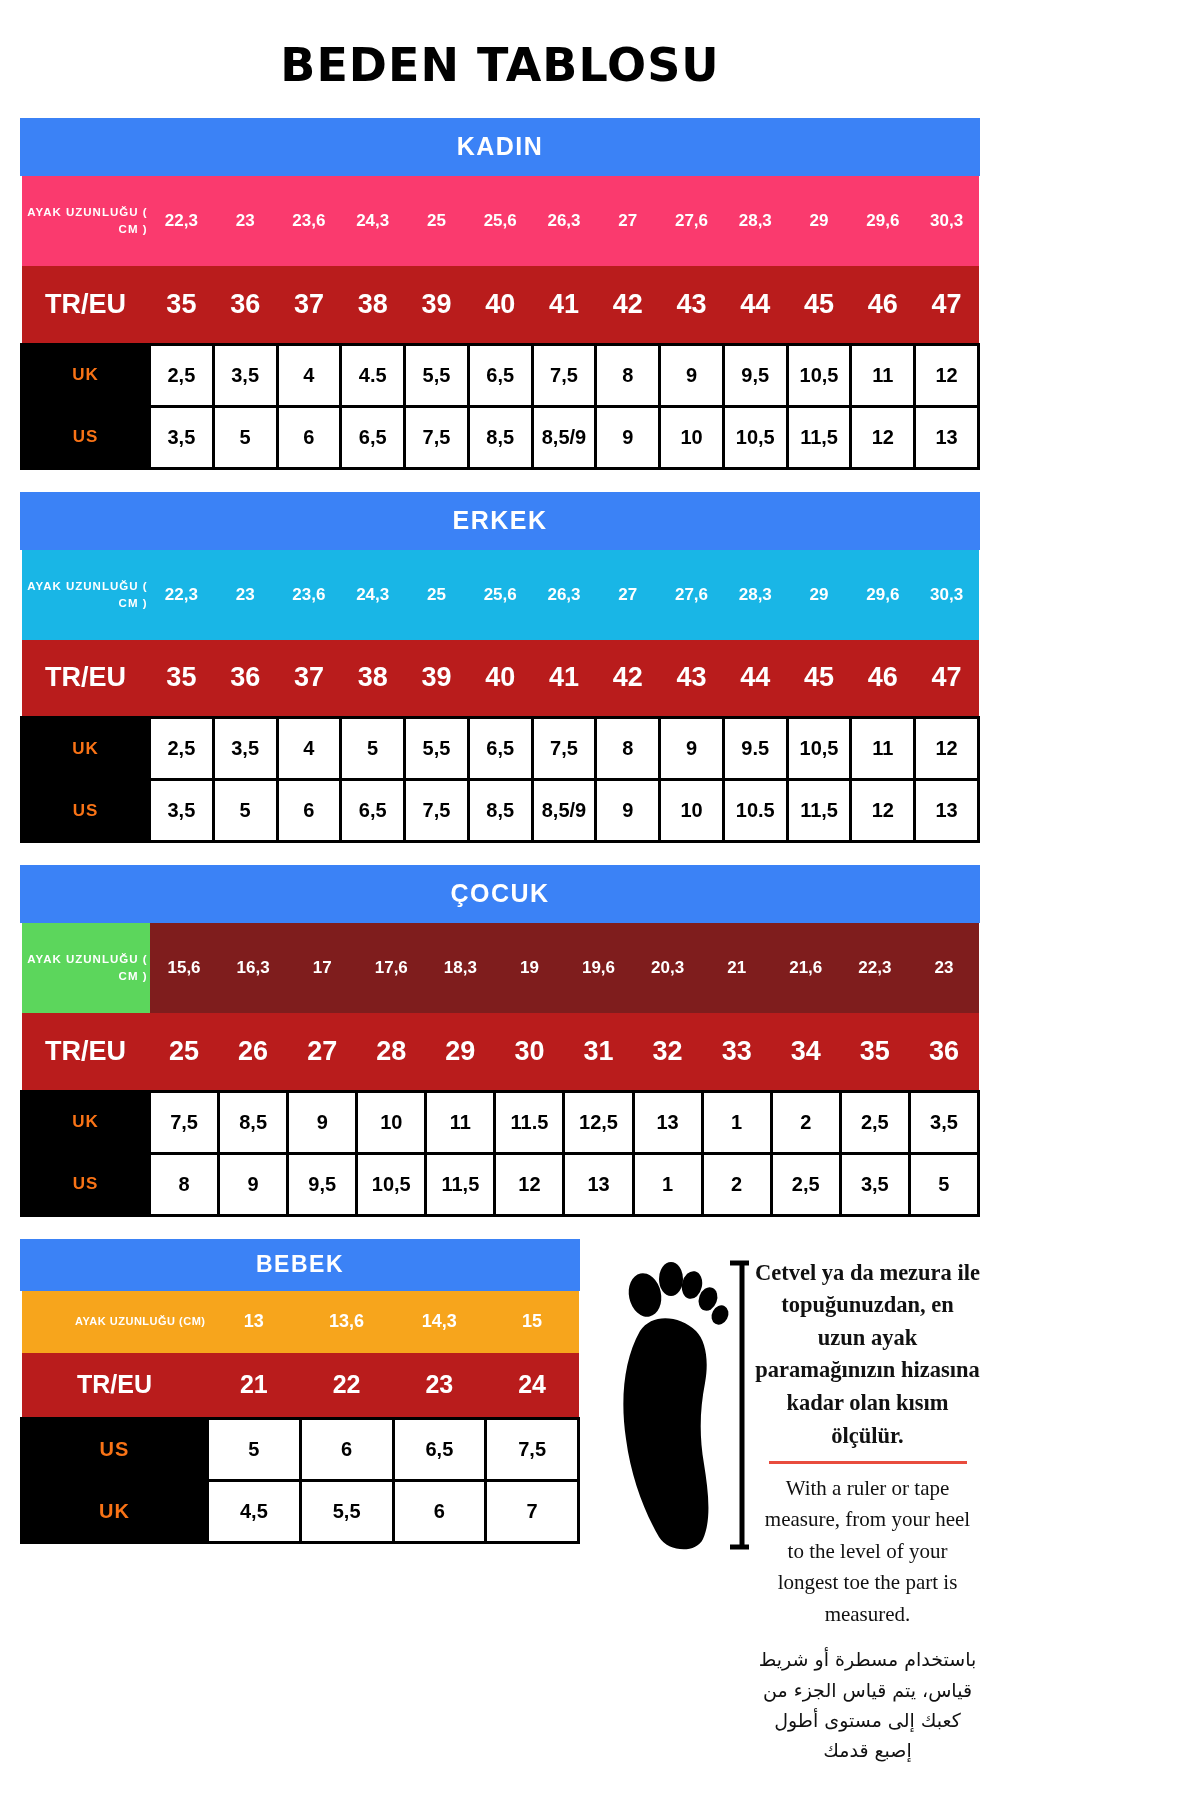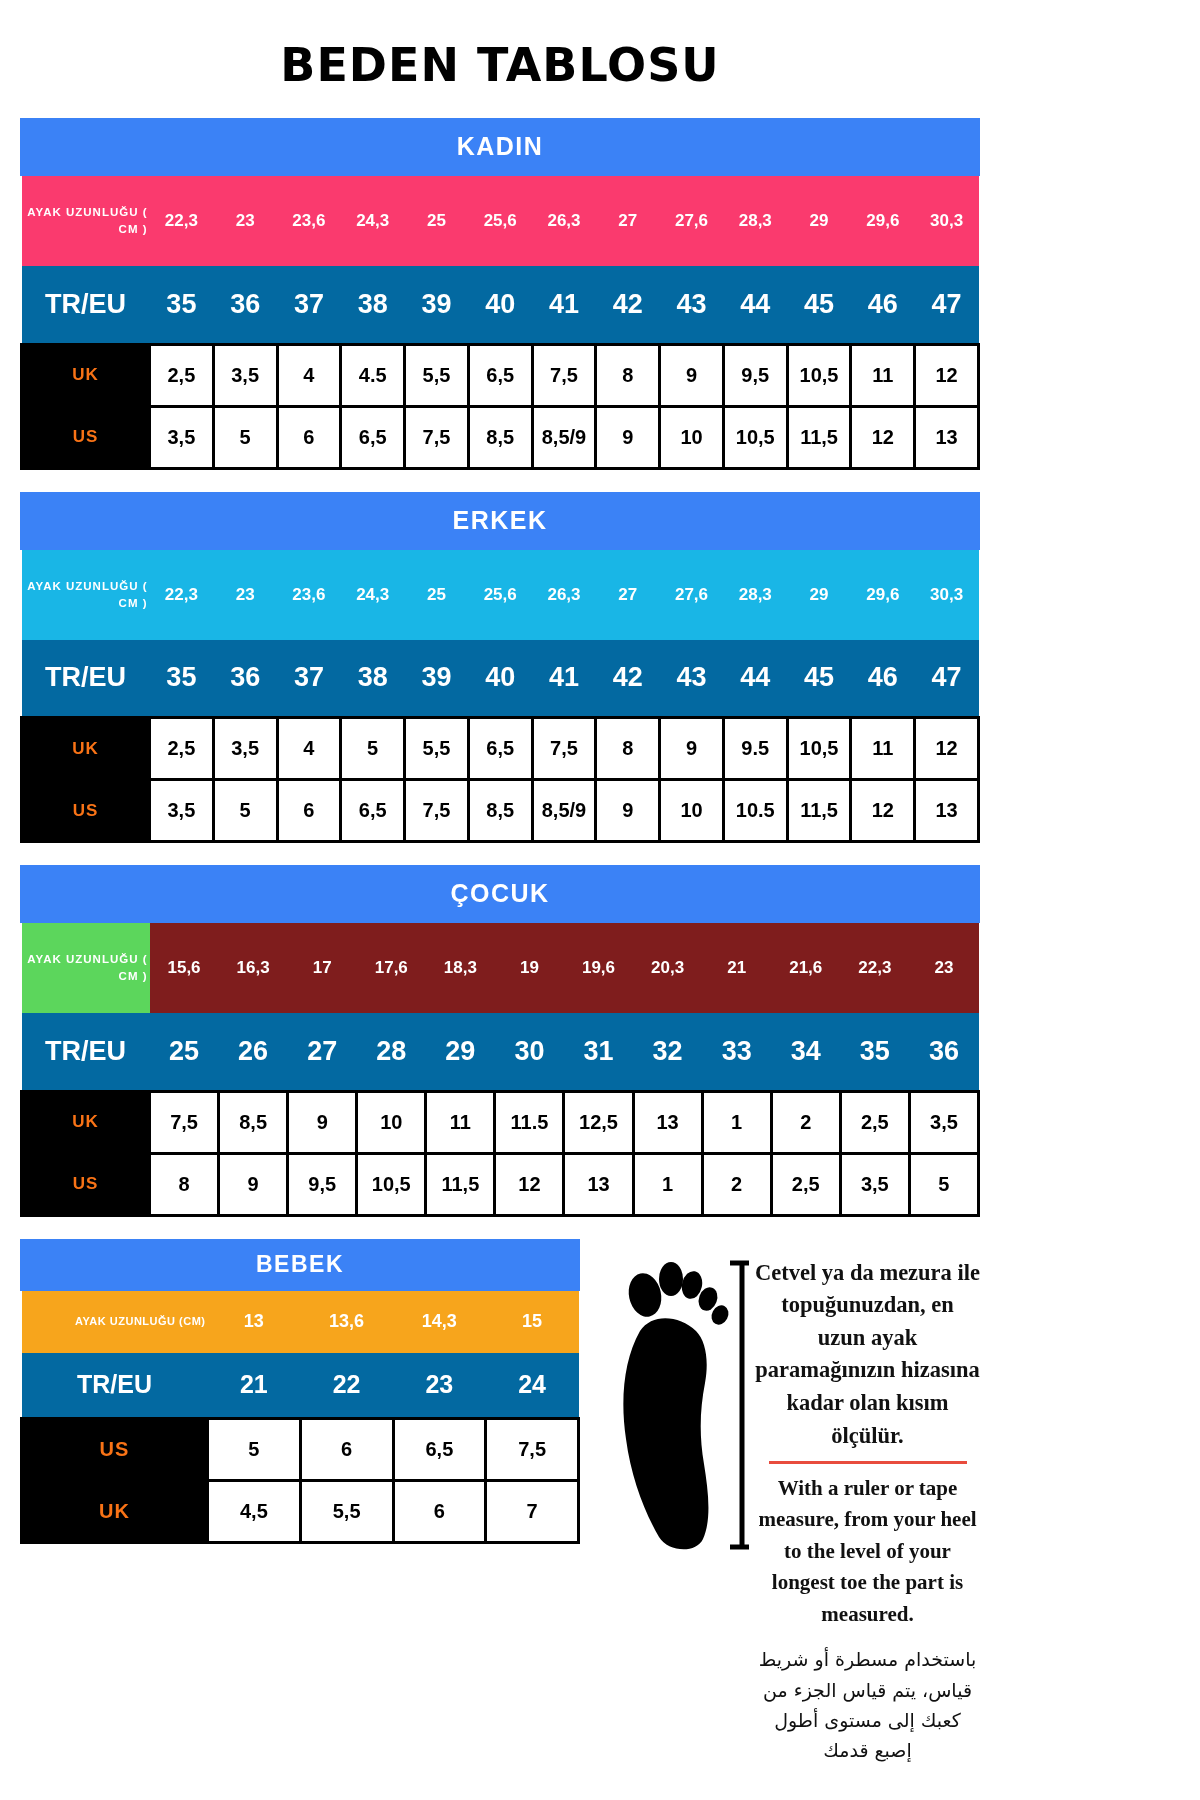--- a/index.html
+++ b/index.html
@@ -56,21 +56,21 @@
 
   
   .row-len td { font-weight:bold; font-size:17px; height:90px; }
   .row-len.kadin td { background:#fa3a6e; color:#ffffff; }
   .row-len.kadin td.lbl { background:#fa3a6e; color:#ffffff; }
   .row-len.erkek td { background:#19b6e6; color:#ffffff; }
   .row-len.erkek td.lbl { background:#19b6e6; color:#ffffff; }
   .row-len.cocuk td { background:#7f1d1d; color:#ffffff; }
   .row-len.cocuk td.lbl { background:#5cd65c; color:#ffffff; }
 
-  .row-treu td { background:#0369a1; color:#fff; font-weight:bold; font-size:27px; height:78px; }
+  .row-treu td { background:#b91c1c; color:#fff; font-weight:bold; font-size:27px; height:78px; }
 
   .row-wt td { background:#ffffff; color:#000; font-weight:bold; font-size:20px; height:62px; border:3px solid #000; }
   .row-wt td.lbl { background:#000; color:#f97316; border:3px solid #000; font-size:17px; }
 
   
   .bottom { display:flex; gap:18px; align-items:flex-start; margin-top:6px; }
   .bebek { width:560px; }
   .bebek .band { font-size:23px; padding:12px 0 13px 0; }
   .bebek table { width:100%; }
   .bebek .lbl { width:186px; }
@@ -89,21 +89,21 @@
     font-family:"Liberation Serif", serif;
     font-weight:bold;
     font-size:22.5px;
     line-height:1.45;
     color:#111;
   }
   .rule { width:88%; height:2.5px; background:#e84c3d; margin:9px auto 9px auto; }
   .en-text {
     text-align:center;
     font-family:"Liberation Serif", serif;
-    font-weight:bold;
+    font-weight:normal;
     font-size:21px;
     line-height:1.5;
     color:#111;
   }
   .ar-text {
     text-align:center;
     direction:rtl;
     font-family:"DejaVu Sans", sans-serif;
     font-size:19px;
     line-height:1.6;

